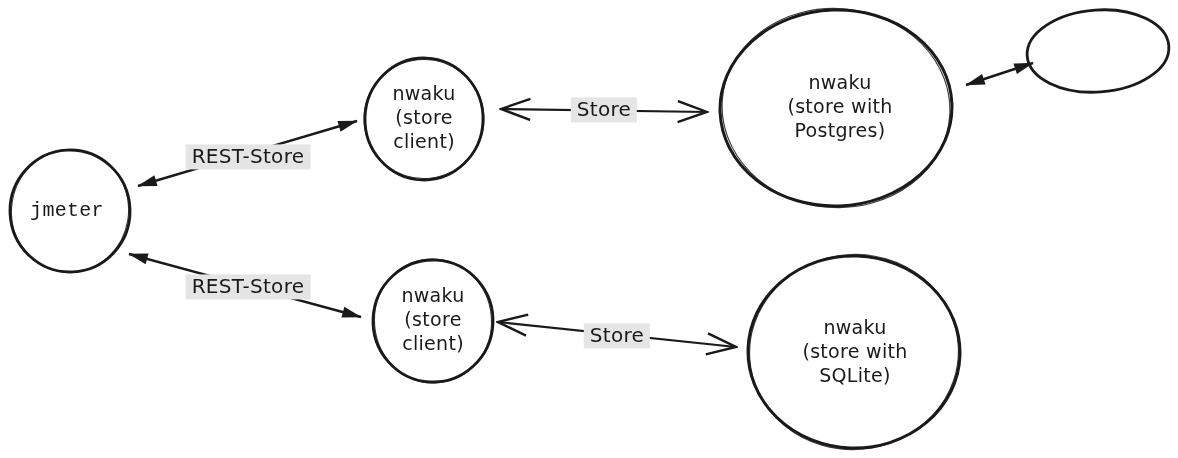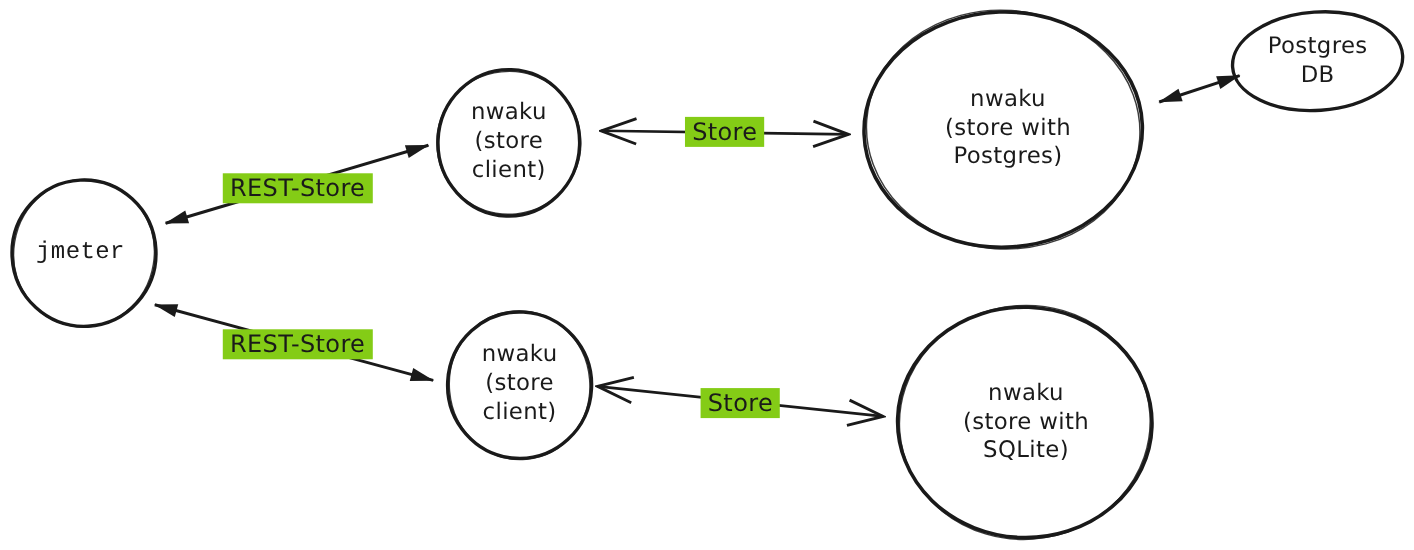--- a/index.html
+++ b/index.html
@@ -20,21 +20,21 @@
     white-space: pre-line;
     font-size: 19px;
     line-height: 1.26;
     letter-spacing: 0.3px;
     color: #1a1a1a;
     pointer-events: none;
   }
   .node-label { font-size: 19px; }
   .jmeter-label { font-size: 20px; }
   .edge-label {
-    background: #84cc16;
+    background: #e5e5e5;
     padding: 0 6px;
     font-size: 20px;
     white-space: nowrap;
   }
   .sketch { opacity: 0.85; }
 </style>
 </head>
 <body>
 
 <div class="canvas">
@@ -85,22 +85,20 @@
   <div class="label node-label jmeter-label" style="left:67px; top:211px;font-family:Liberation Mono, monospace;">jmeter</div>
 
   <div class="label node-label" style="left:424px; top:118px;">nwaku
 (store
 client)</div>
 
   <div class="label node-label" style="left:840px; top:107px;">nwaku
 (store with
 Postgres)</div>
 
-  <div class="label node-label" style="left:1098px; top:51px;">Postgres
-DB</div>
 
   <div class="label node-label" style="left:433px; top:320px;">nwaku
 (store
 client)</div>
 
   <div class="label node-label" style="left:855px; top:352px;">nwaku
 (store with
 SQLite)</div>
 
   <div class="label edge-label" style="left:248px; top:157px;">REST-Store</div>

